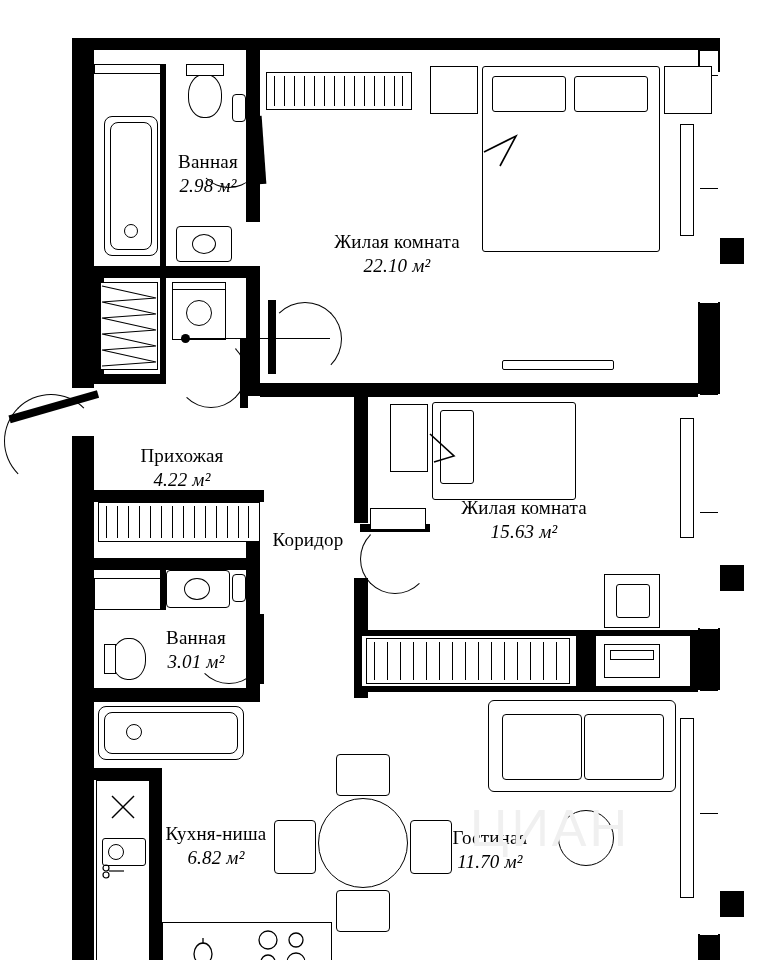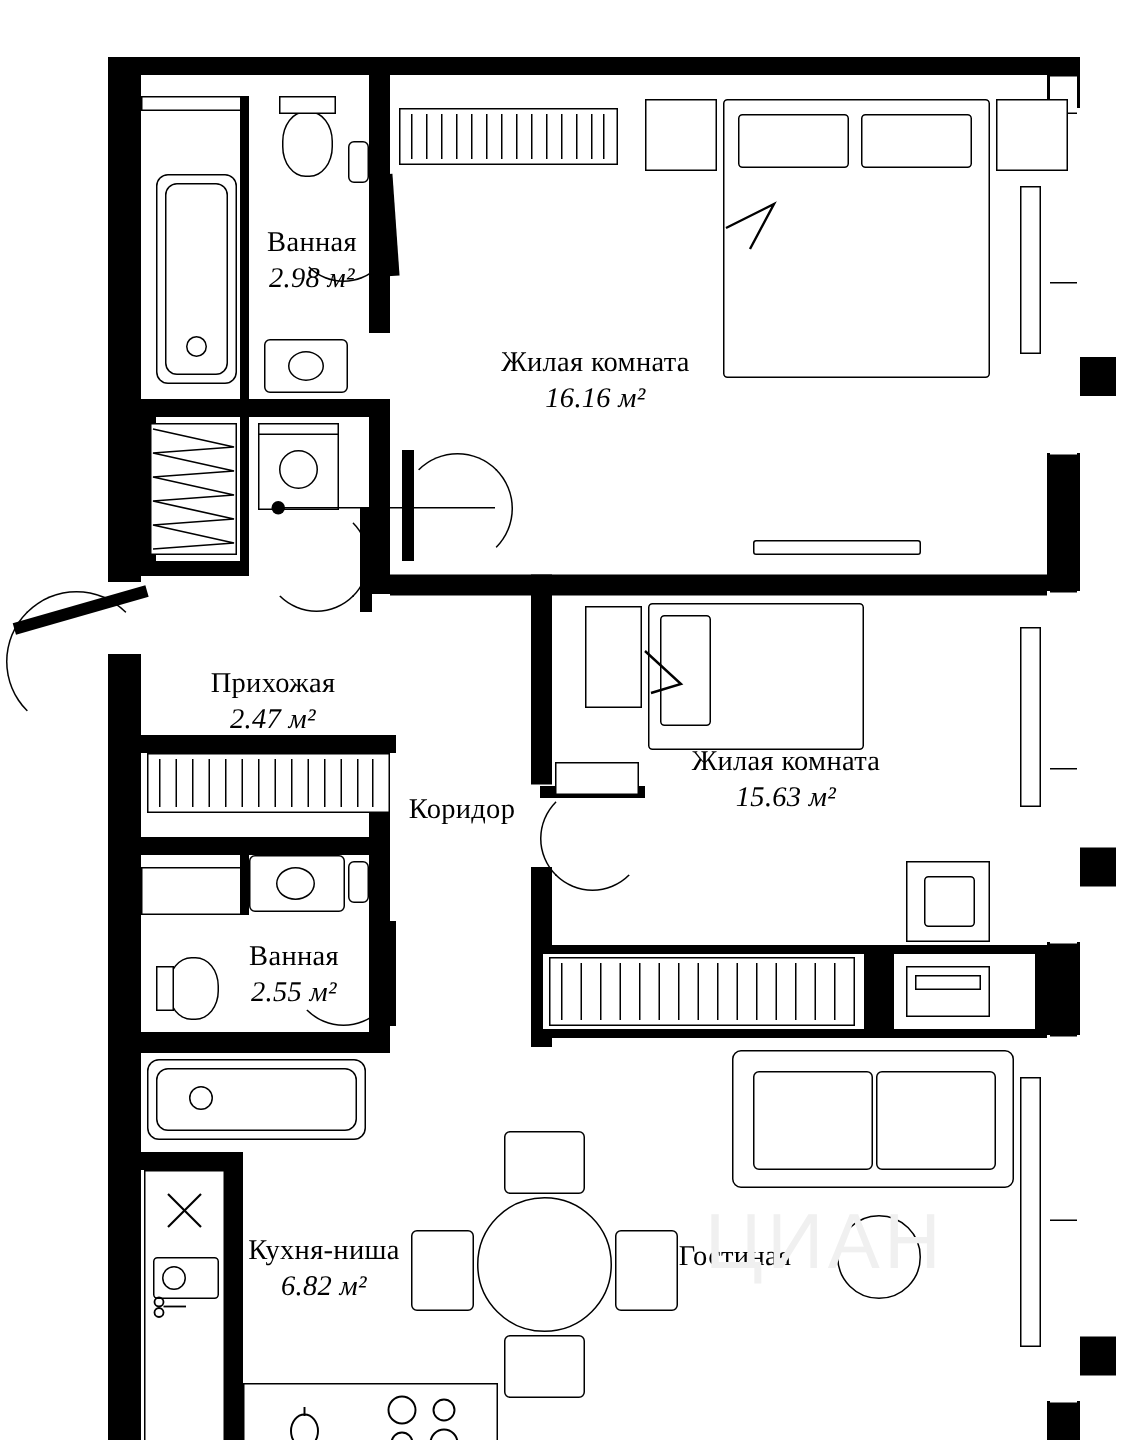--- a/index.html
+++ b/index.html
@@ -350,47 +350,48 @@
   <div class="furn-thin" style="left:680px; top:380px; width:14px; height:120px;"></div>
   <div class="furn-thin" style="left:680px; top:680px; width:14px; height:180px;"></div>
 
   <div class="room-label" style="left:128px; top:112px; width:160px;">
     <span class="name">Ванная</span>
     <span class="area">2.98 м²</span>
   </div>
 
   <div class="room-label" style="left:277px; top:192px; width:240px;">
     <span class="name">Жилая комната</span>
-    <span class="area">16.16 м²</span>
+    <span class="area">22.10 м²</span>
   </div>
 
 
   <div class="room-label" style="left:87px; top:406px; width:190px;">
     <span class="name">Прихожая</span>
-    <span class="area">2.47 м²</span>
+    <span class="area">4.22 м²</span>
   </div>
 
   <div class="room-label" style="left:404px; top:458px; width:240px;">
     <span class="name">Жилая комната</span>
     <span class="area">15.63 м²</span>
   </div>
 
   <div class="room-label" style="left:228px; top:490px; width:160px;">
     <span class="name">Коридор</span>
   </div>
 
   <div class="room-label" style="left:116px; top:588px; width:160px;">
     <span class="name">Ванная</span>
-    <span class="area">2.55 м²</span>
+    <span class="area">3.01 м²</span>
   </div>
 
   <div class="room-label" style="left:116px; top:784px; width:200px;">
     <span class="name">Кухня-ниша</span>
     <span class="area">6.82 м²</span>
   </div>
 
   <div class="room-label" style="left:390px; top:788px; width:200px;">
     <span class="name">Гостиная</span>
+    <span class="area">11.70 м²</span>
   </div>
 
   <div class="watermark">ЦИАН</div>
 
 </div>
 
 </body></html>

